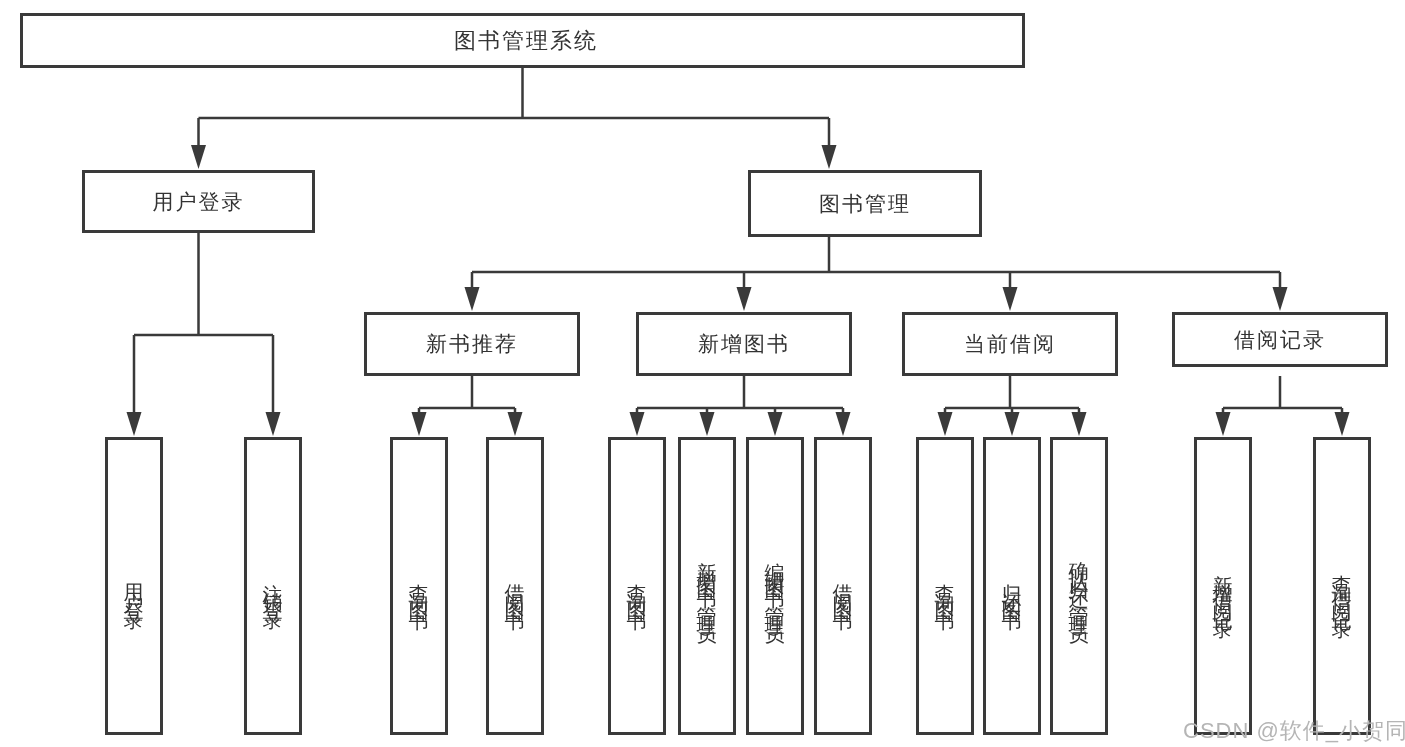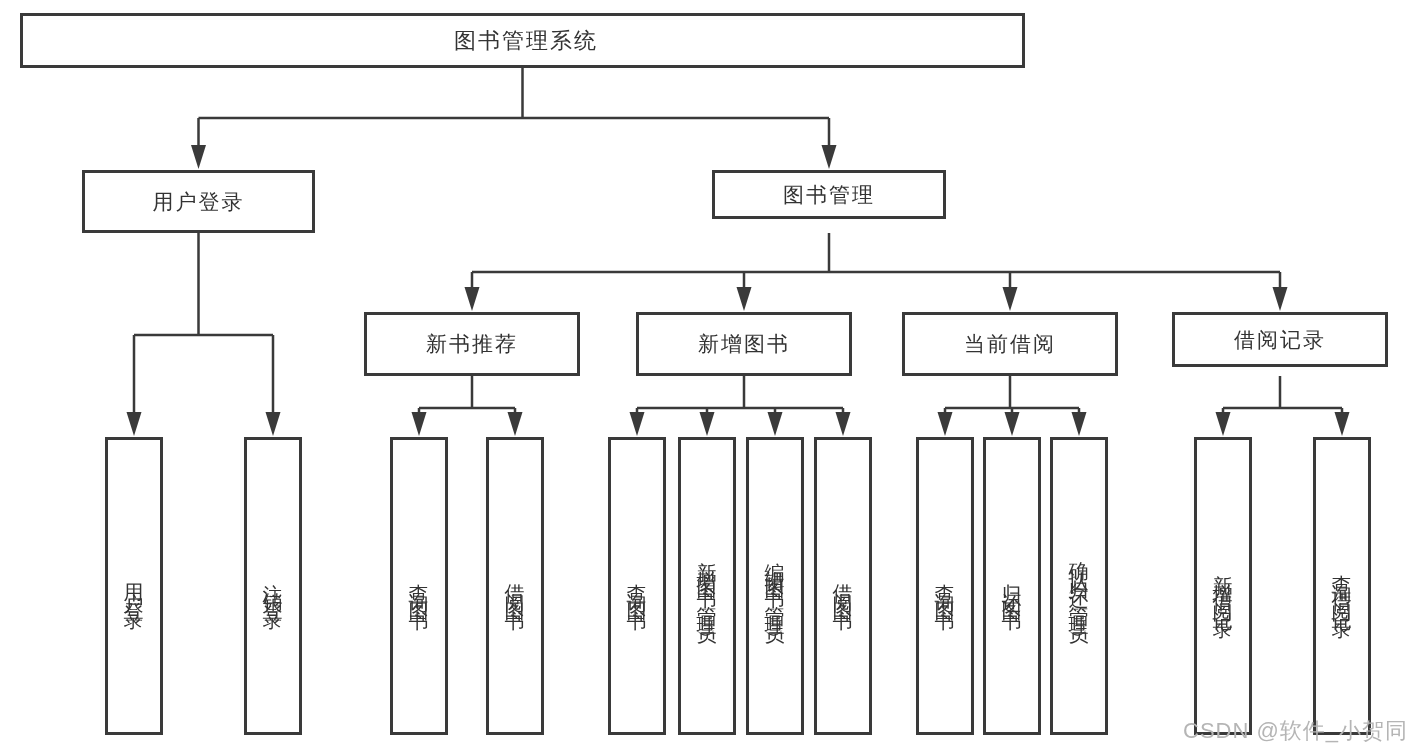--- a/index.html
+++ b/index.html
@@ -84,21 +84,21 @@
     </g>
   </svg>
 
   <div class="node h root" style="left:20px; top:13px; width:1005px; height:55px;padding-left:7px;">
     <span>图书管理系统</span>
   </div>
 
   <div class="node h" style="left:82px; top:170px; width:233px; height:63px;">
     <span>用户登录</span>
   </div>
-  <div class="node h" style="left:712px; top:170px; width:234px; height:49px;">
+  <div class="node h" style="left:748px; top:170px; width:234px; height:67px;">
     <span>图书管理</span>
   </div>
 
   <div class="node h" style="left:364px; top:312px; width:216px; height:64px;">
     <span>新书推荐</span>
   </div>
   <div class="node h" style="left:636px; top:312px; width:216px; height:64px;">
     <span>新增图书</span>
   </div>
   <div class="node h" style="left:902px; top:312px; width:216px; height:64px;">

